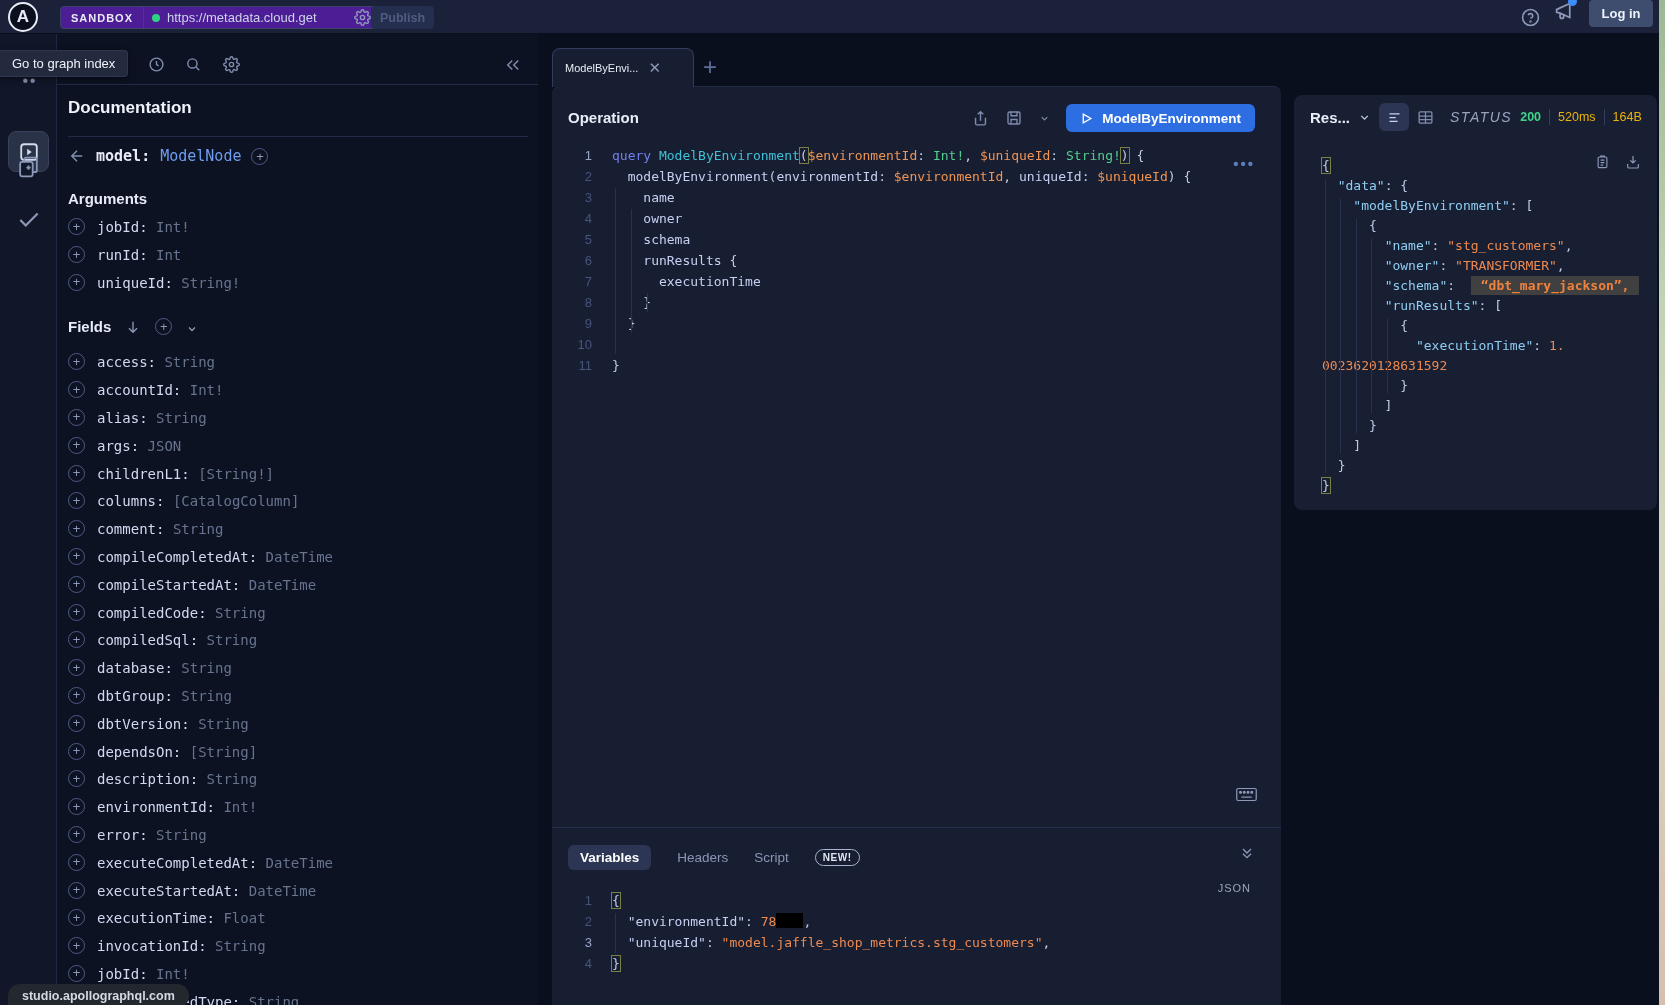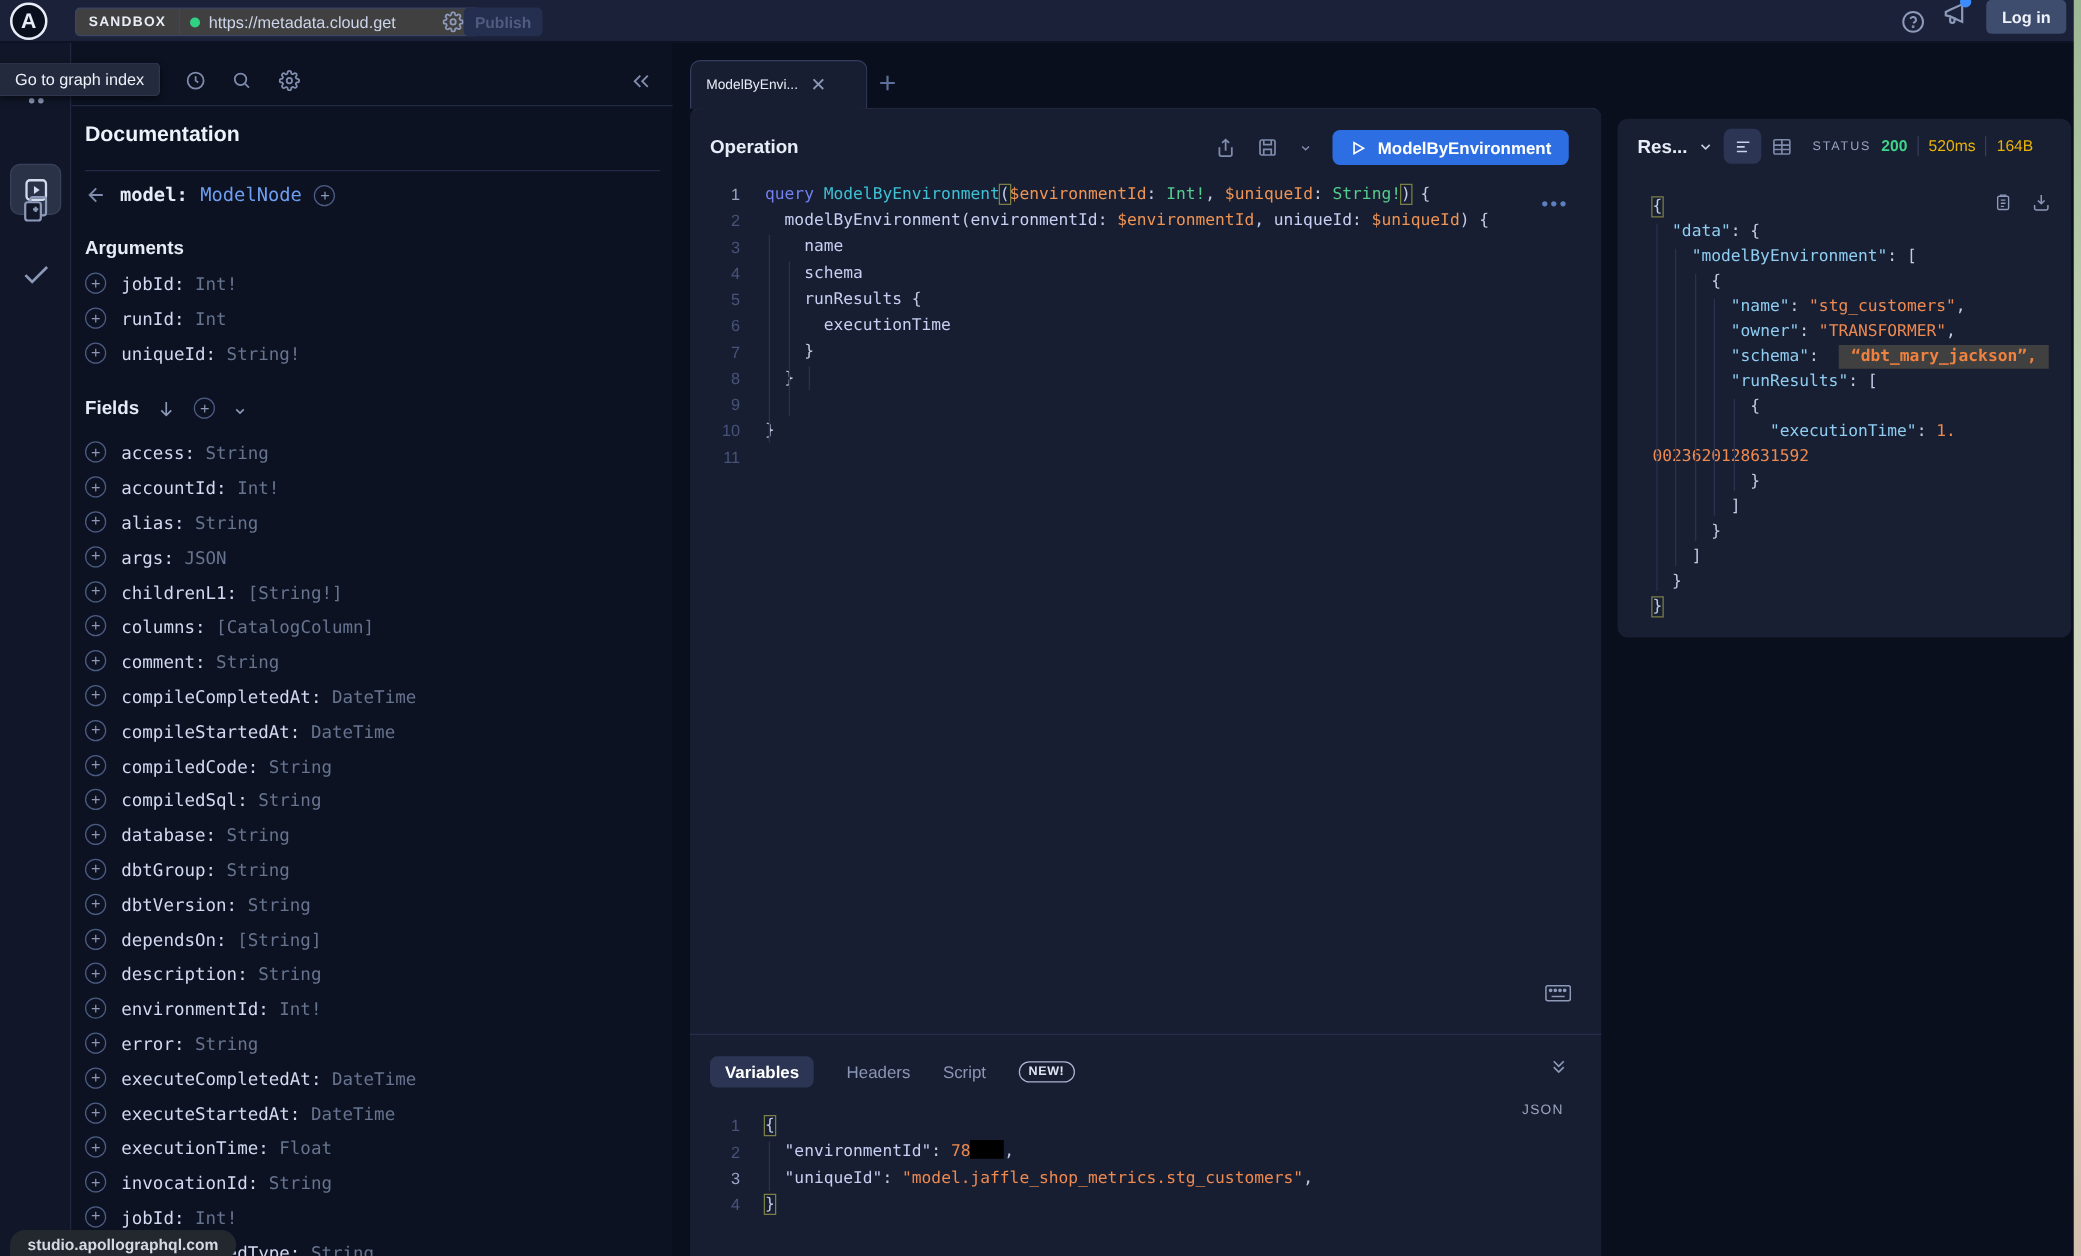--- a/index.html
+++ b/index.html
@@ -12,21 +12,21 @@
   }
   .mono { font-family:"DejaVu Sans Mono", monospace; }
 
   
   .topbar { position:absolute; left:0; top:0; width:1665px; height:34px;
     background:#1a2138; border-bottom:1px solid #0a0f1d; z-index:40; }
   .logo { position:absolute; left:8px; top:2px; width:30px; height:30px; border-radius:50%;
     border:2px solid #e8ecf6; display:flex; align-items:center; justify-content:center;
     font-weight:bold; font-size:17px; color:#e8ecf6; background:#0a0f1d; z-index:60; }
   .sandbox-group { position:absolute; left:60px; top:6px; height:23px;
-    border:1px solid #3a4568; border-radius:4px; display:flex; align-items:center; background:#404040; }
+    border:1px solid #3a4568; border-radius:4px; display:flex; align-items:center; background:#4c1d95; }
   .sandbox-chip { padding:0 10px; height:100%; display:flex; align-items:center;
     font-size:11px; font-weight:bold; letter-spacing:1px; color:#e8ecf6;
     border-right:1px solid #3a4568; }
   .url-wrap { display:flex; align-items:center; gap:7px; padding:0 8px; width:240px; }
   .green-dot { width:8px; height:8px; border-radius:50%; background:#2fd283; flex:0 0 auto; }
   .url-text { font-size:13px; color:#ccd4ea; white-space:nowrap; overflow:hidden; width:180px; }
   .publish-btn { position:absolute; left:371px; top:6px; width:63px; height:23px;
     background:#242e4e; border:none; border-radius:4px; color:#4f5c80;
     font-size:12.5px; font-weight:bold; }
   .topbar-right { position:absolute; right:12px; top:0; height:34px; display:flex;
@@ -128,21 +128,21 @@
 
   
   .respcard { position:absolute; left:1294px; top:95px; width:363px; height:415px;
     background:#181f33; border-radius:8px; }
   .resp-header { position:absolute; left:0; top:0; width:363px; height:44px;
     display:flex; align-items:center; padding:0 10px 0 16px; gap:8px; }
   .resp-title { font-size:15px; font-weight:bold; color:#e9edf8; }
   .resp-chip { width:30px; height:28px; background:#2c3654; border:none; border-radius:6px;
     display:flex; align-items:center; justify-content:center; color:#c9d2ec; }
   .resp-status { display:flex; align-items:center; gap:8px; margin-left:8px; }
-  .status-label { font-size:10px; letter-spacing:1.5px; color:#98a3bf; }
+  .status-label { font-size:14px; letter-spacing:1.5px; color:#98a3bf;font-style:italic; }
   .status-code { font-size:12.5px; font-weight:bold; color:#3fd48a; }
   .status-sep { width:1px; height:16px; background:#343e5c; }
   .status-val { font-size:12.5px; color:#eab308; }
   .resp-actions { position:absolute; right:16px; top:58px; display:flex; gap:15px; }
 
   
   .edge-strip { position:absolute; right:0; top:0; width:6px; height:1005px; z-index:90;
     background:linear-gradient(#9db894, #c2d2b4 30%, #d4d6c0 55%, #d8cdb8 75%, #d6bfae); }
   .status-pill { position:absolute; left:8px; top:984px; height:24px; padding:0 14px;
     background:#23272e; border-radius:12px 12px 12px 0; display:flex; align-items:center;
@@ -469,20 +469,21 @@
       <div class="ln">7</div>
       <div class="ln">8</div>
       <div class="ln">9</div>
       <div class="ln">10</div>
       <div class="ln">11</div>
     </div>
   <div class="editor mono" style="left:60px; top:58px; width:650px;">
       <div class="code-line"><span class="tk-kw">query </span><span class="tk-name">ModelByEnvironment</span><span class="tk-mb">(</span><span class="tk-var">$environmentId</span><span class="tk-punc">: </span><span class="tk-type">Int!</span><span class="tk-punc">, </span><span class="tk-var">$uniqueId</span><span class="tk-punc">: </span><span class="tk-type">String!</span><span class="tk-mb">)</span><span class="tk-punc"> {</span></div>
       <div class="code-line"><span class="tk-punc">  </span><span class="tk-field">modelByEnvironment</span><span class="tk-punc">(</span><span class="tk-field">environmentId</span><span class="tk-punc">: </span><span class="tk-var">$environmentId</span><span class="tk-punc">, </span><span class="tk-field">uniqueId</span><span class="tk-punc">: </span><span class="tk-var">$uniqueId</span><span class="tk-punc">) {</span></div>
       <div class="code-line"><span class="tk-field">    name</span></div>
+      <div class="code-line"><span class="tk-field">    owner</span></div>
       <div class="code-line"><span class="tk-field">    schema</span></div>
       <div class="code-line"><span class="tk-field">    runResults </span><span class="tk-punc">{</span></div>
       <div class="code-line"><span class="tk-field">      executionTime</span></div>
       <div class="code-line"><span class="tk-punc">    }</span></div>
       <div class="code-line"><span class="tk-punc">  }</span></div>
       <div class="code-line">&nbsp;</div>
       <div class="code-line"><span class="tk-punc">}</span></div>
     </div>
   <div class="guide" style="left:63px; top:101px; height:166px;"></div>
   <div class="guide" style="left:79px; top:122px; height:124px;"></div>

